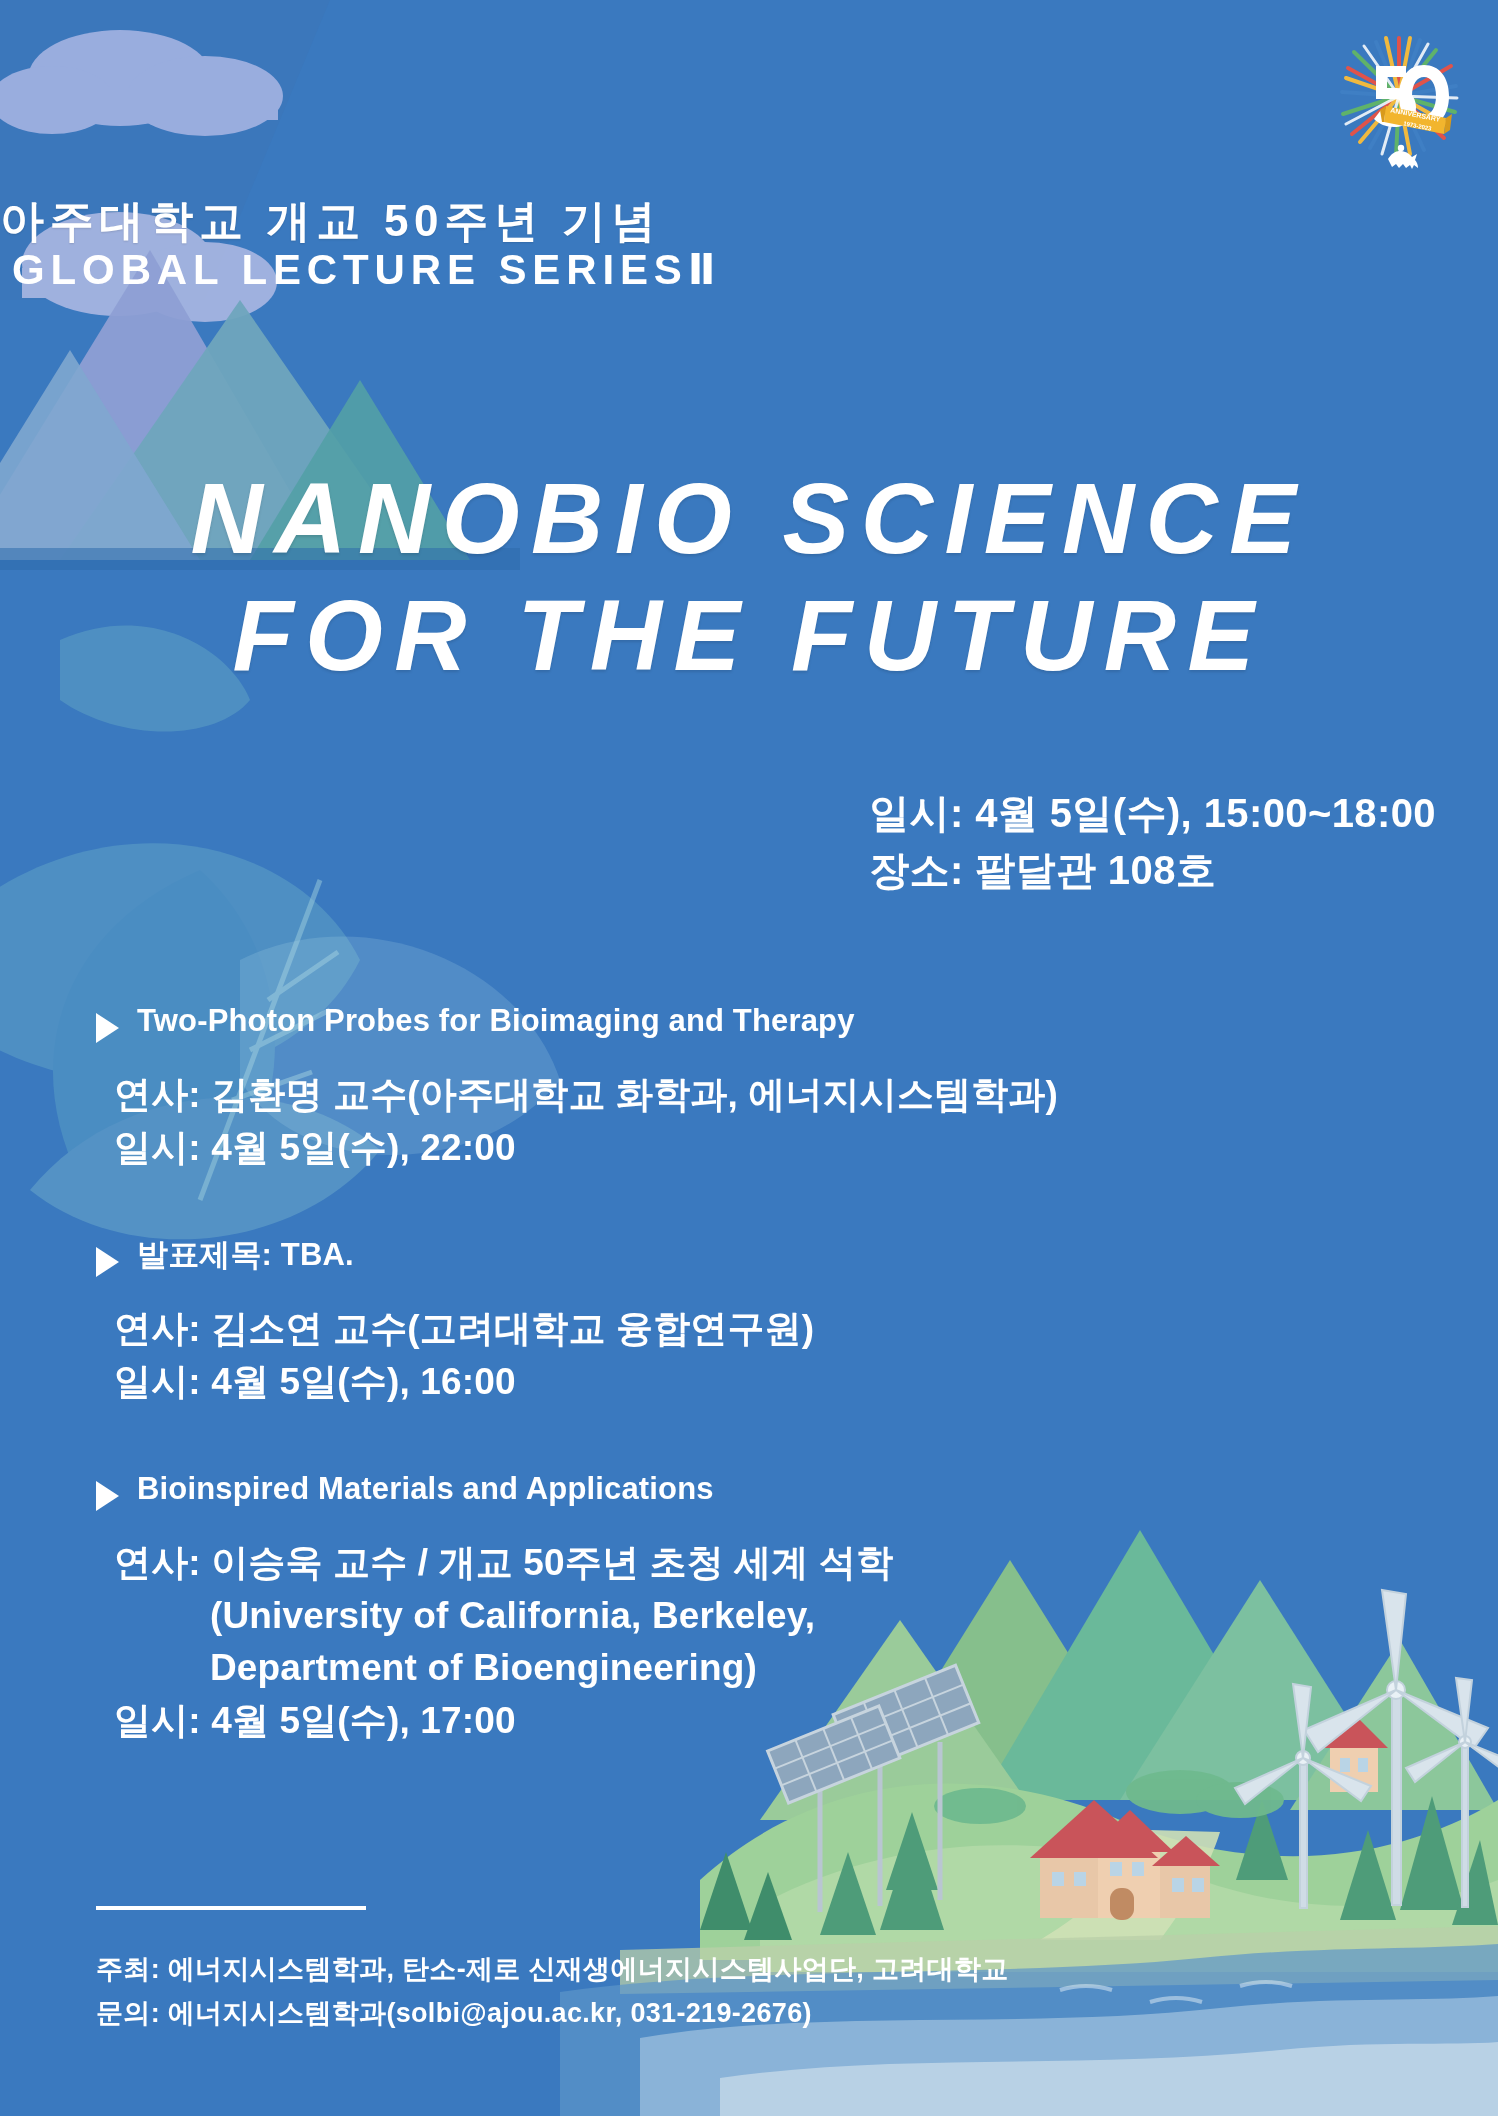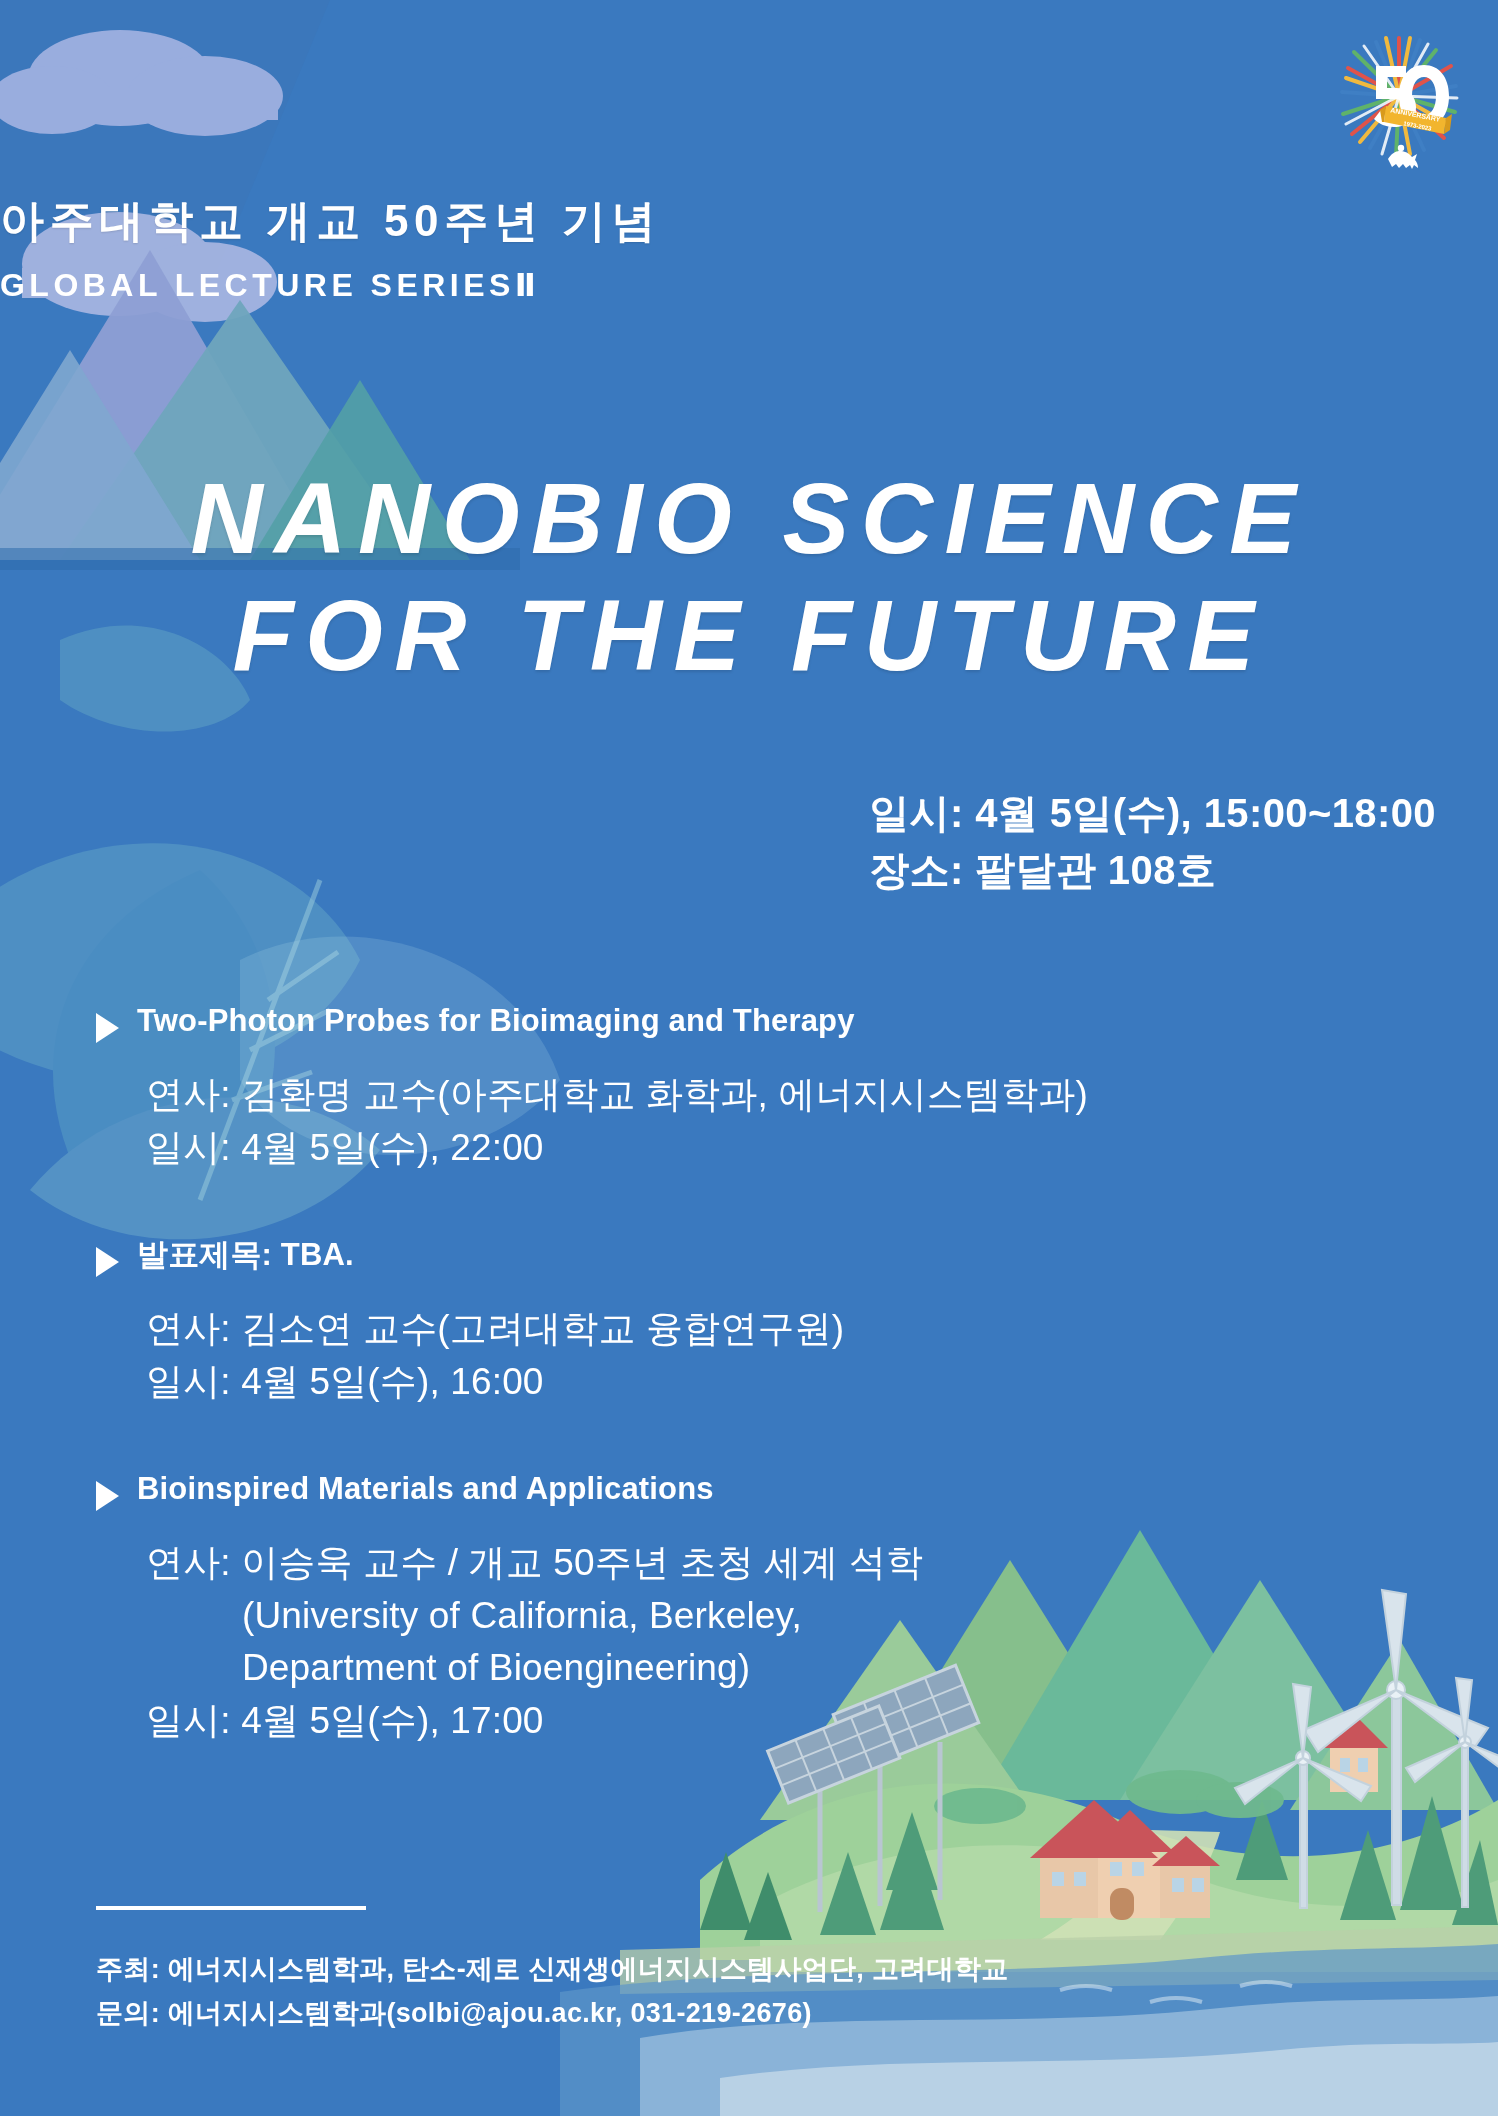--- a/index.html
+++ b/index.html
@@ -31,26 +31,27 @@
     z-index:5;
   }
   .kicker{
     font-size:44px;
     font-weight:700;
     letter-spacing:.13em;
     line-height:1.15;
     text-shadow:0 1px 2px rgba(0,0,0,.12);
   }
   .series{
-    margin-top:21px;
-    font-size:32px;
+    margin-top:0;
+    font-size:42px;
     font-weight:800;
     letter-spacing:.14em;
     line-height:1.1;
     white-space:nowrap;
+    padding-left:12px;
   }
 
   
   .bigtitle{
     position:absolute;left:0;right:0;top:460px;
     text-align:center;z-index:5;
   }
   .bigtitle .l{
     font-size:100px;
     font-weight:800;
@@ -84,22 +85,22 @@
   .tri{
     flex:0 0 auto;
     width:0;height:0;
     border-left:23px solid #ffffff;
     border-top:15px solid transparent;
     border-bottom:15px solid transparent;
     margin-top:11px;
   }
   .talk-body{
     margin-top:26px;
-    margin-left:50px;
-    font-size:37px;font-weight:400;line-height:1.42;
+    margin-left:18px;
+    font-size:37px;font-weight:700;line-height:1.42;
     letter-spacing:.004em;
   }
   .cont{display:block;padding-left:96px;}
 
   
   .rule{
     position:absolute;left:96px;top:1906px;
     width:270px;height:4px;background:#ffffff;z-index:5;
   }
   .footer{

